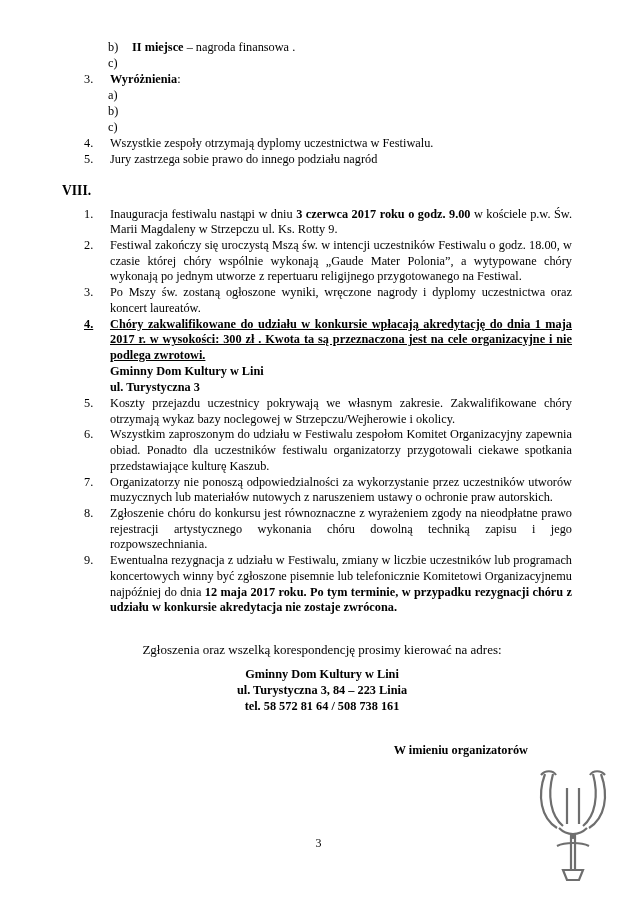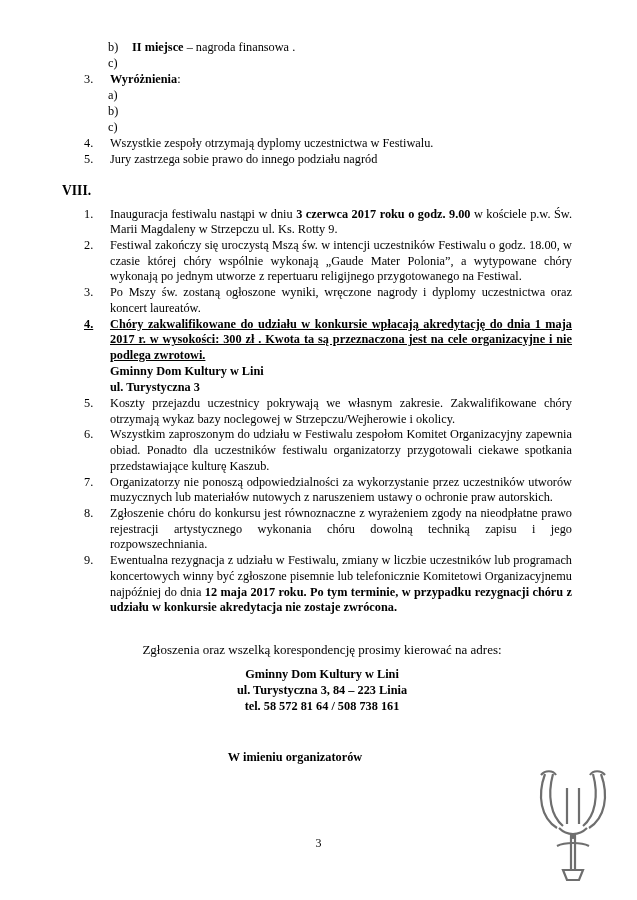--- a/index.html
+++ b/index.html
@@ -79,22 +79,22 @@
     font-size: 13px;
   }
   .footer-block {
     text-align: center;
     font-weight: bold;
     font-size: 12.3px;
     line-height: 1.32;
     padding-left: 10px;
   }
   .signature {
-    margin-top: 35px;
-    text-align: center;
+    margin-top: 28px;
+    text-align: right;
     font-weight: bold;
     font-size: 12.3px;
     padding-right: 44px;
   }
   .page-number {
     position: absolute;
     left: 0;
     right: 0;
     top: 836px;
     text-align: center;

